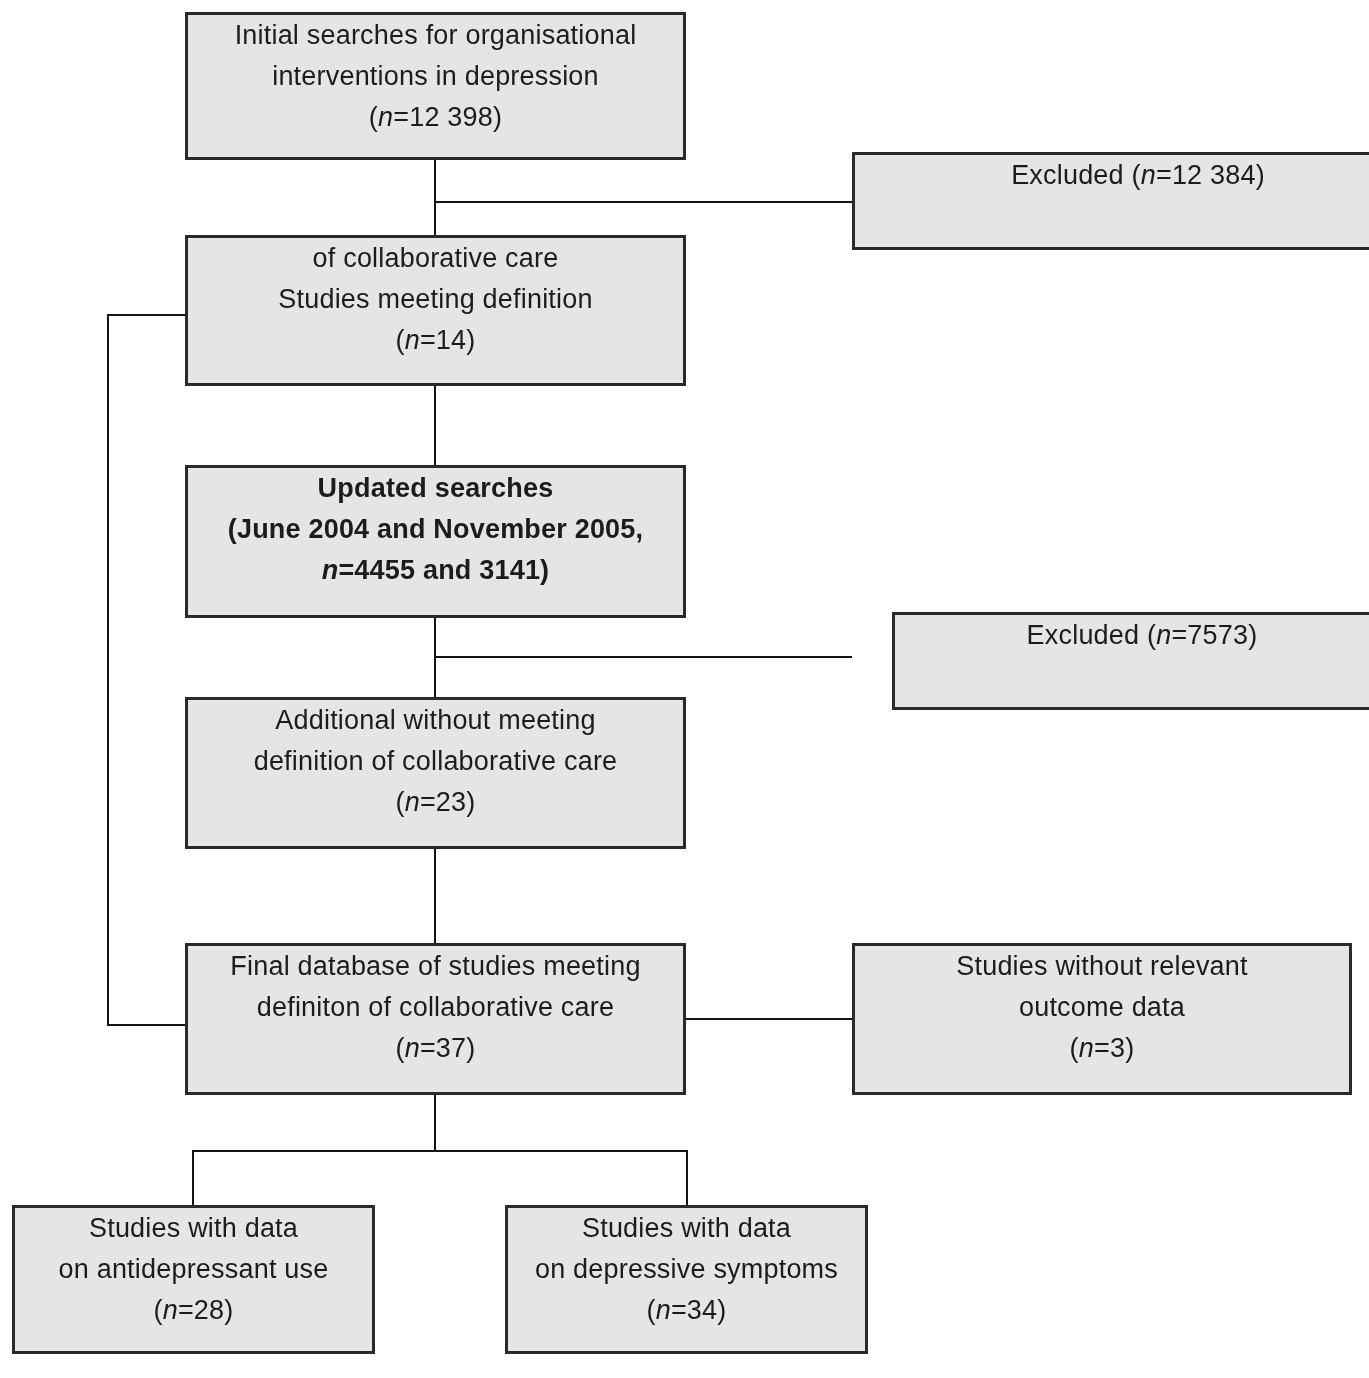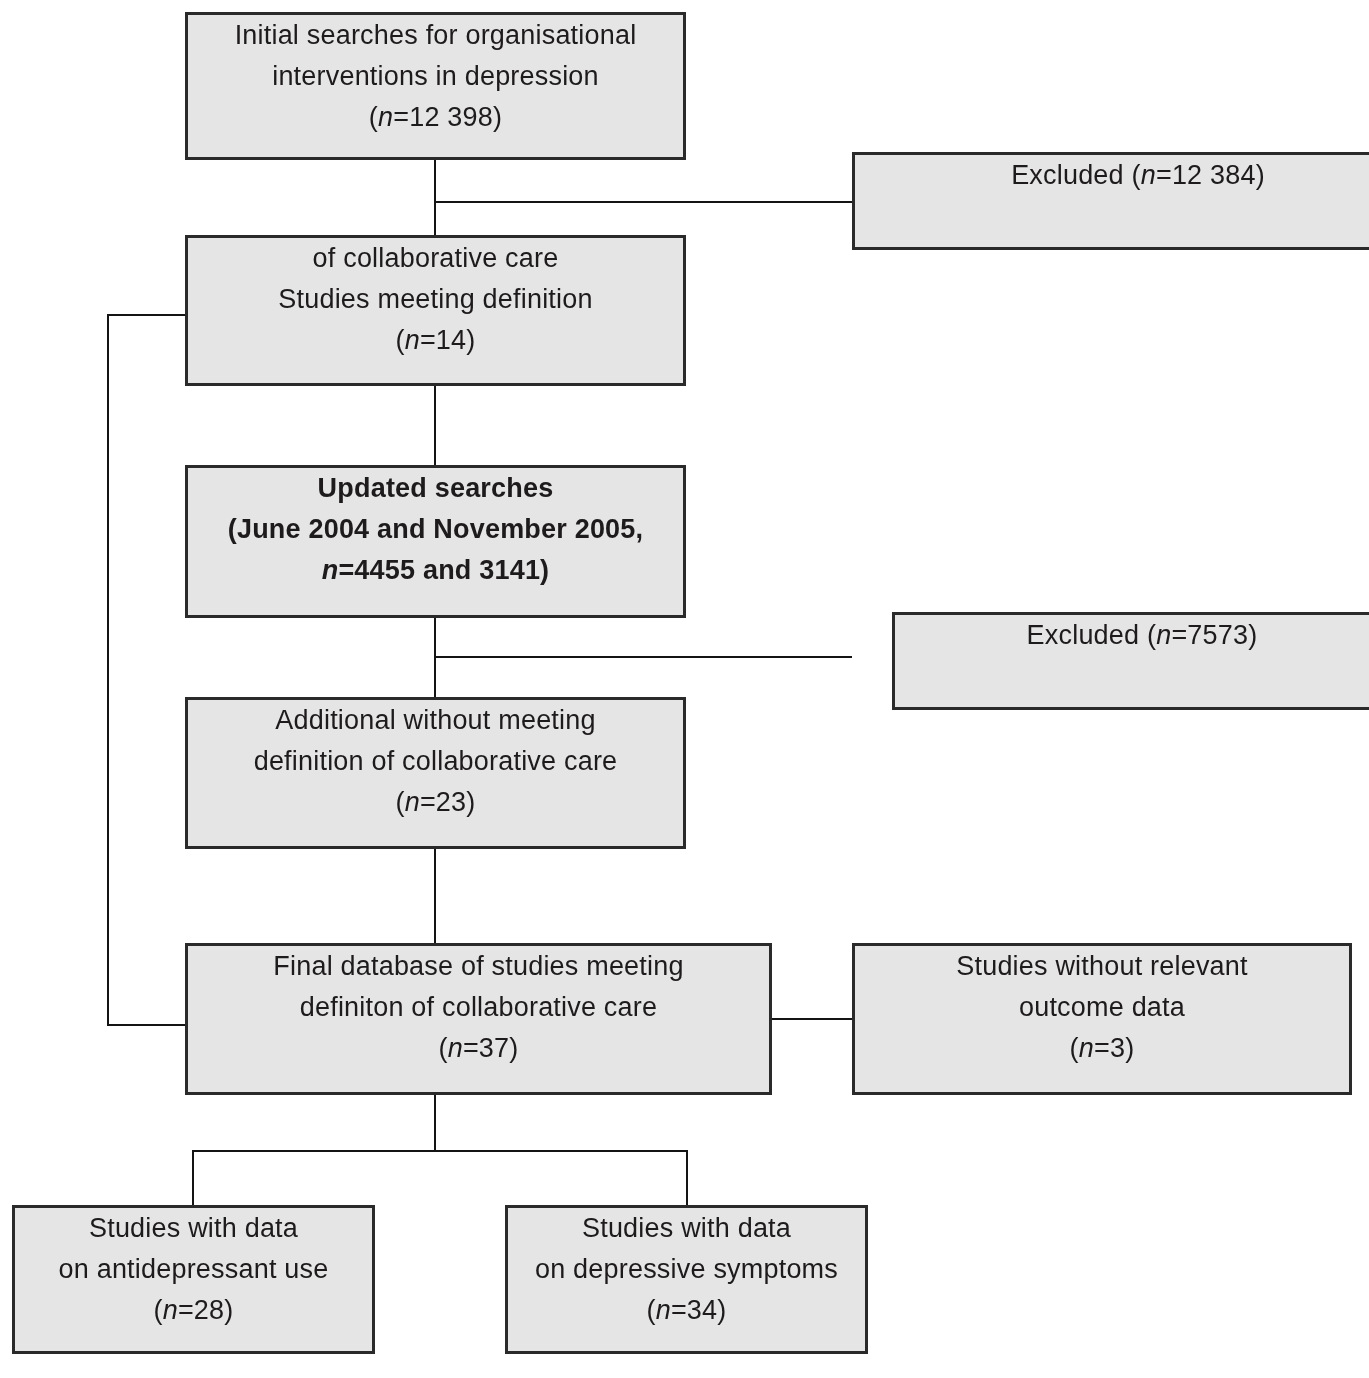--- a/index.html
+++ b/index.html
@@ -37,21 +37,21 @@
   }
   .connector {
     position: absolute;
     background: #141414;
   }
   
   #box-initial        { left: 185px; top: 12px;   width: 501px; height: 148px; }
   #box-meeting        { left: 185px; top: 235px;  width: 501px; height: 151px; }
   #box-updated        { left: 185px; top: 465px;  width: 501px; height: 153px; font-weight: bold; }
   #box-additional     { left: 185px; top: 697px;  width: 501px; height: 152px; }
-  #box-final          { left: 185px; top: 943px;  width: 587px; height: 152px; }
+  #box-final          { left: 185px; top: 943px;  width: 501px; height: 152px; }
   
   #box-excluded-1     { left: 852px; top: 152px;  width: 572px; height: 98px;  }
   #box-excluded-2     { left: 892px; top: 612px;  width: 500px; height: 98px;  }
   #box-no-outcome     { left: 852px; top: 943px;  width: 500px; height: 152px; }
   
   #box-antidepressant { left: 12px;  top: 1205px; width: 363px; height: 149px; }
   #box-depressive     { left: 505px; top: 1205px; width: 363px; height: 149px; }
   
   #conn-v1          { left: 434px; top: 160px;  width: 2px;   height: 75px;  }
   #conn-h-excl1     { left: 436px; top: 201px;  width: 416px; height: 2px;   }

